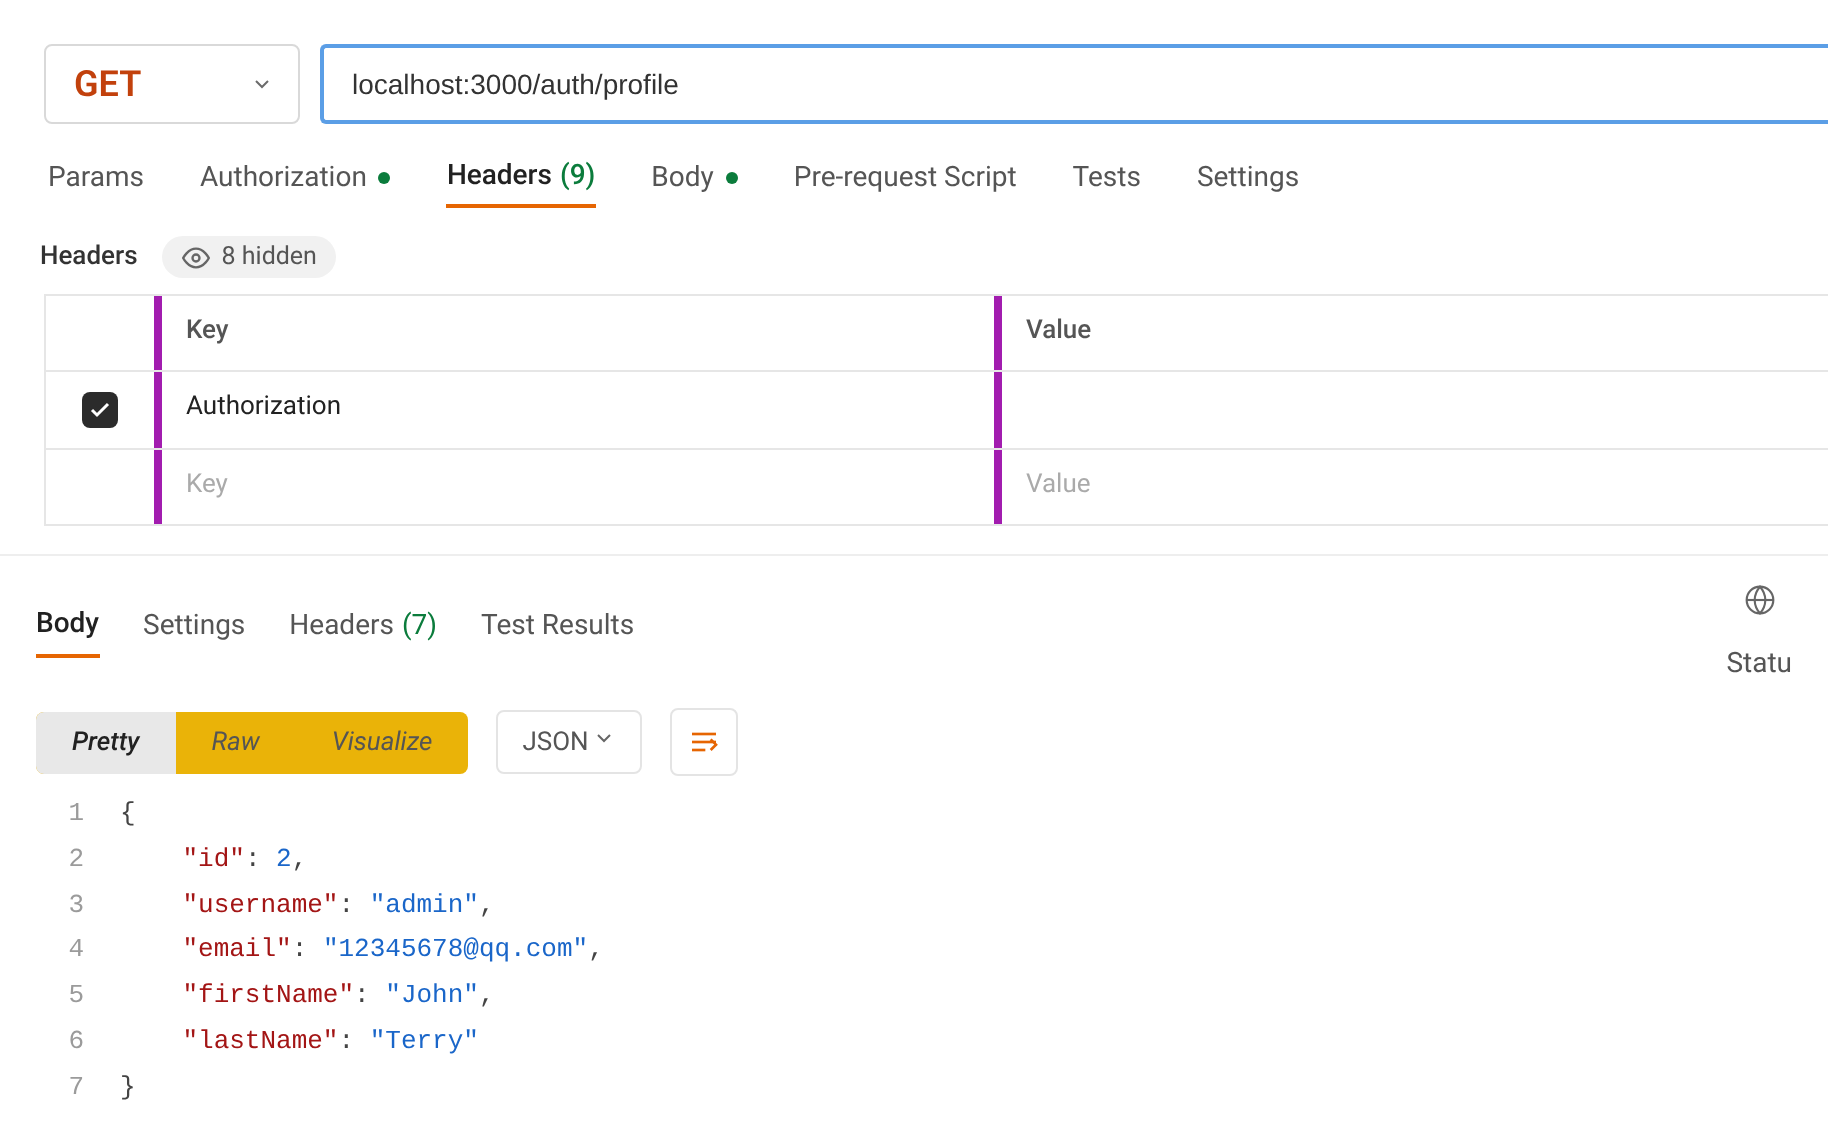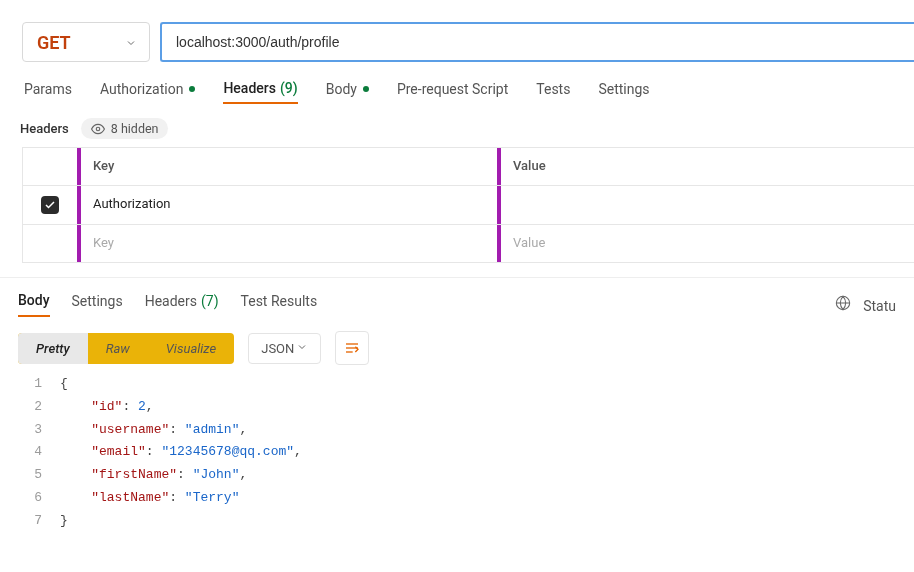--- a/index.html
+++ b/index.html
@@ -106,21 +106,21 @@
   
   .resp-bar {
     display:flex; align-items:center; justify-content:space-between;
     border-top:1px solid #eee;
     margin-top: 14px;
     padding: 14px 18px 0 18px;
   }
   .resp-tabs { display:flex; gap:22px; font-size:14px; color:#555; }
   .resp-tab { cursor:pointer; padding-bottom:7px; display:inline-flex; align-items:center; gap:4px;}
   .resp-tab.active { color:#212121; border-bottom:2px solid #e66502; font-weight:500; }
-  .resp-right { display:flex; align-items:flex-end; gap:12px; color:#555; font-size:14px; }
+  .resp-right { display:flex; align-items:center; gap:12px; color:#555; font-size:14px;flex-direction:column; }
 
   
   .body-toolbar {
     display:flex; align-items:center; gap:0;
     padding: 14px 0 0 18px;
   }
   .seg-group {
     display:flex; background:#eab308; border-radius:4px; overflow:hidden;font-style:italic;
   }
   .seg-btn { padding:8px 18px; font-size:13px; color:#555; cursor:pointer; }

